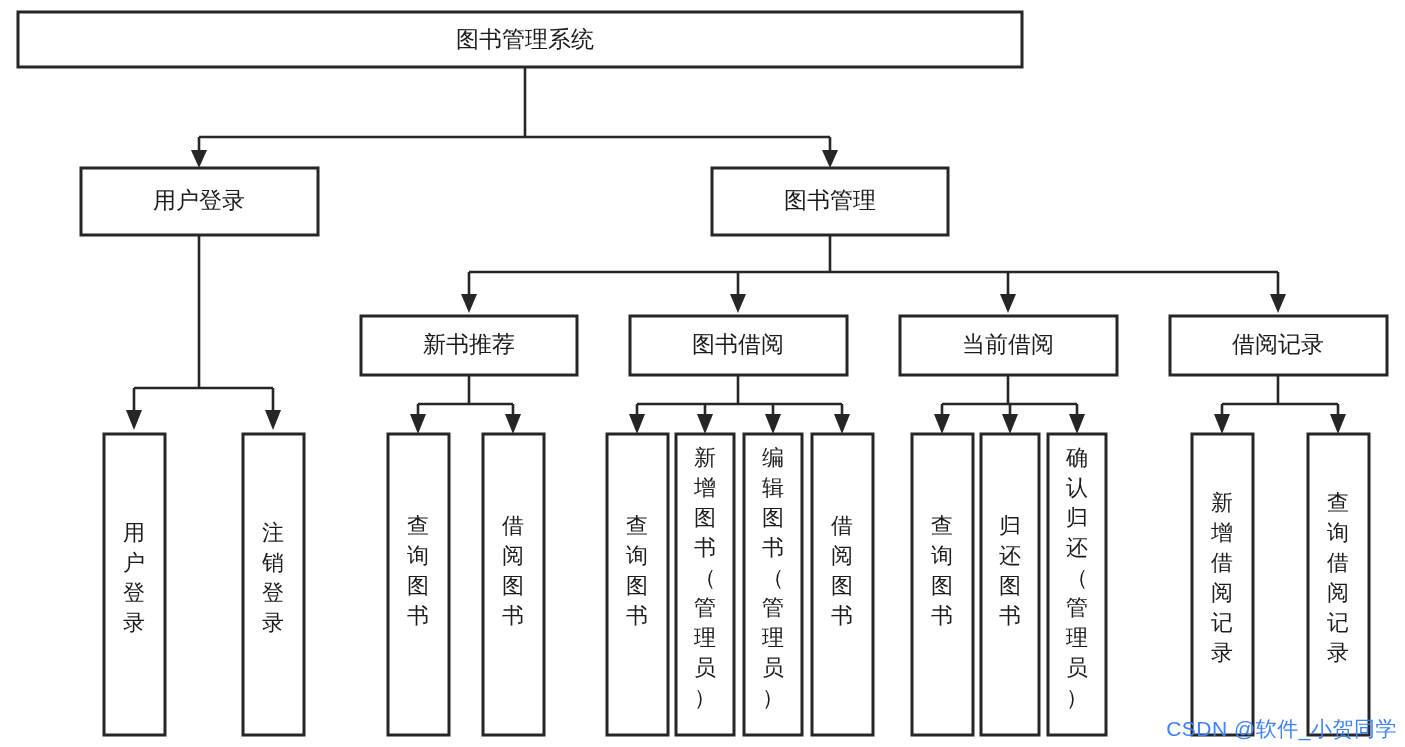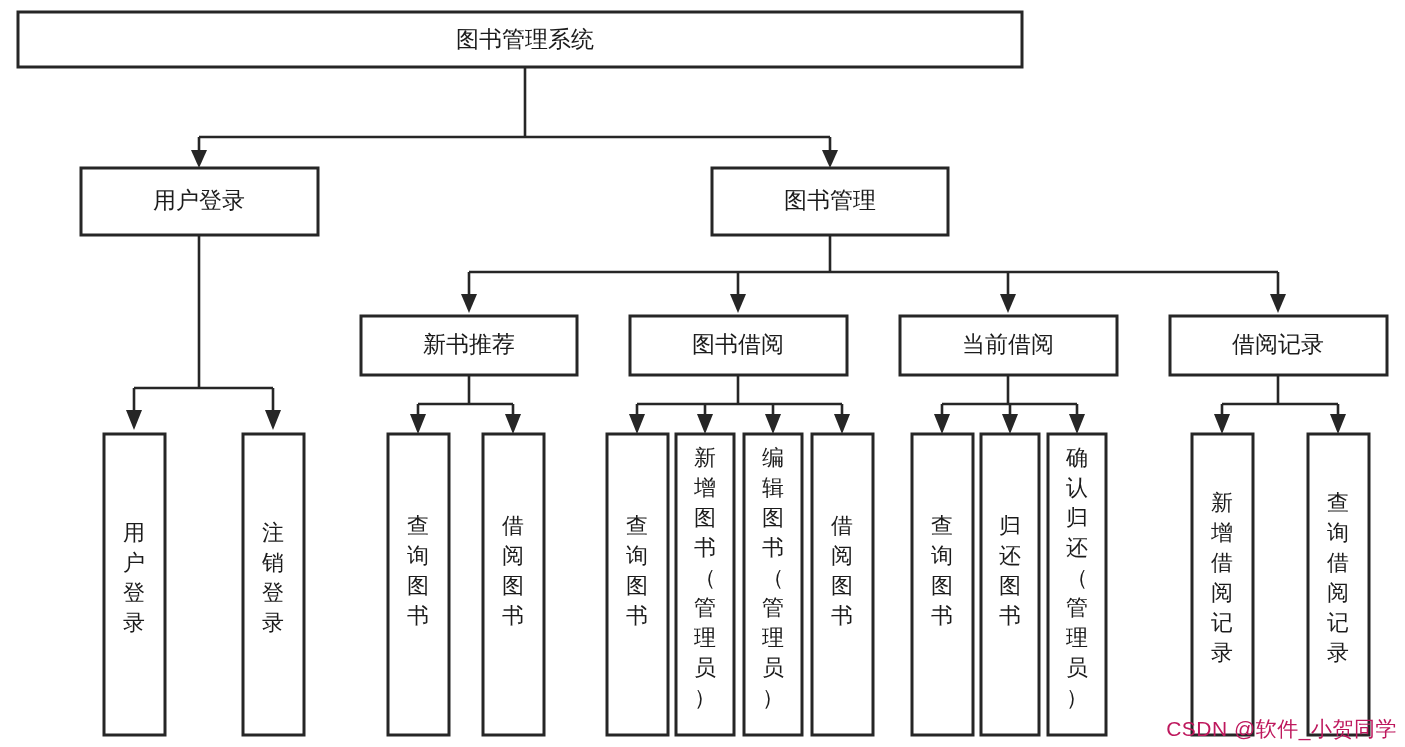--- a/index.html
+++ b/index.html
@@ -24,21 +24,21 @@
     font-family:"Liberation Sans","DejaVu Sans",sans-serif;
     fill:#1b1b1b;
     font-size:22px;
     text-anchor:middle;
   }
   .watermark{
     position:absolute;
     right:8px;bottom:4px;
     font-family:"Liberation Sans","DejaVu Sans",sans-serif;
     font-size:21px;
-    color:#be185d;
+    color:#3b82f6;
     letter-spacing:0.5px;
     white-space:nowrap;
     pointer-events:none;
   }
 </style>
 </head>
 <body>
 
 <div id="diagram-root">
 

